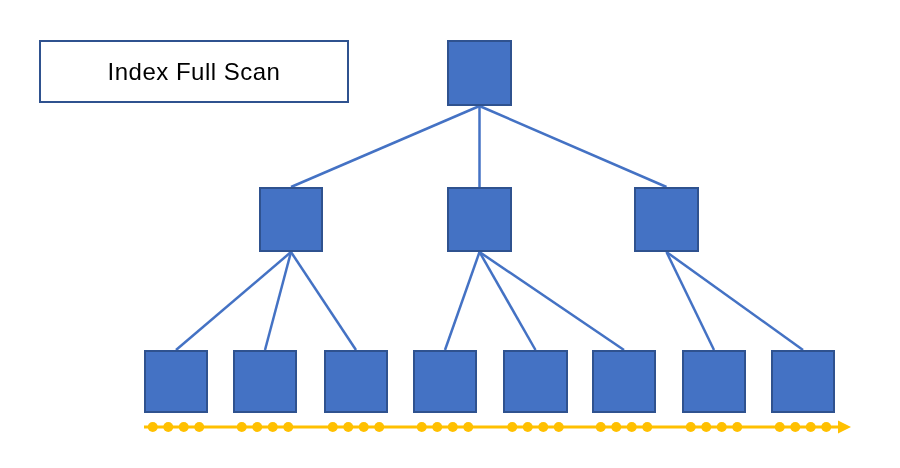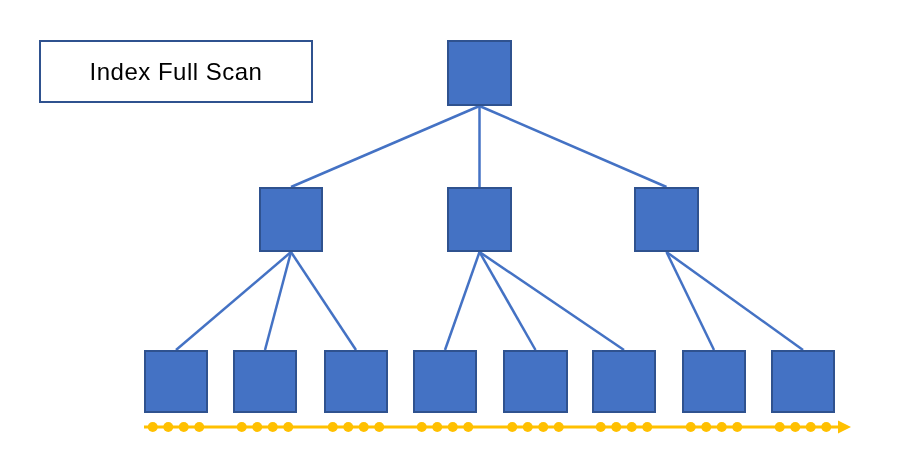--- a/index.html
+++ b/index.html
@@ -25,21 +25,21 @@
     position: absolute;
     box-sizing: border-box;
     background: var(--node-fill, #4472C4);
     border: 2.5px solid var(--node-border, #2F528F);
     z-index: 2;
   }
   .title-box {
     position: absolute;
     left: 39px;
     top: 40px;
-    width: 274px;
+    width: 310px;
     height: 63px;
     box-sizing: border-box;
     background: #ffffff;
     border: 2px solid var(--label-border, #2F528F);
     display: flex;
     align-items: center;
     justify-content: center;
     z-index: 3;
   }
   .title-box span {

